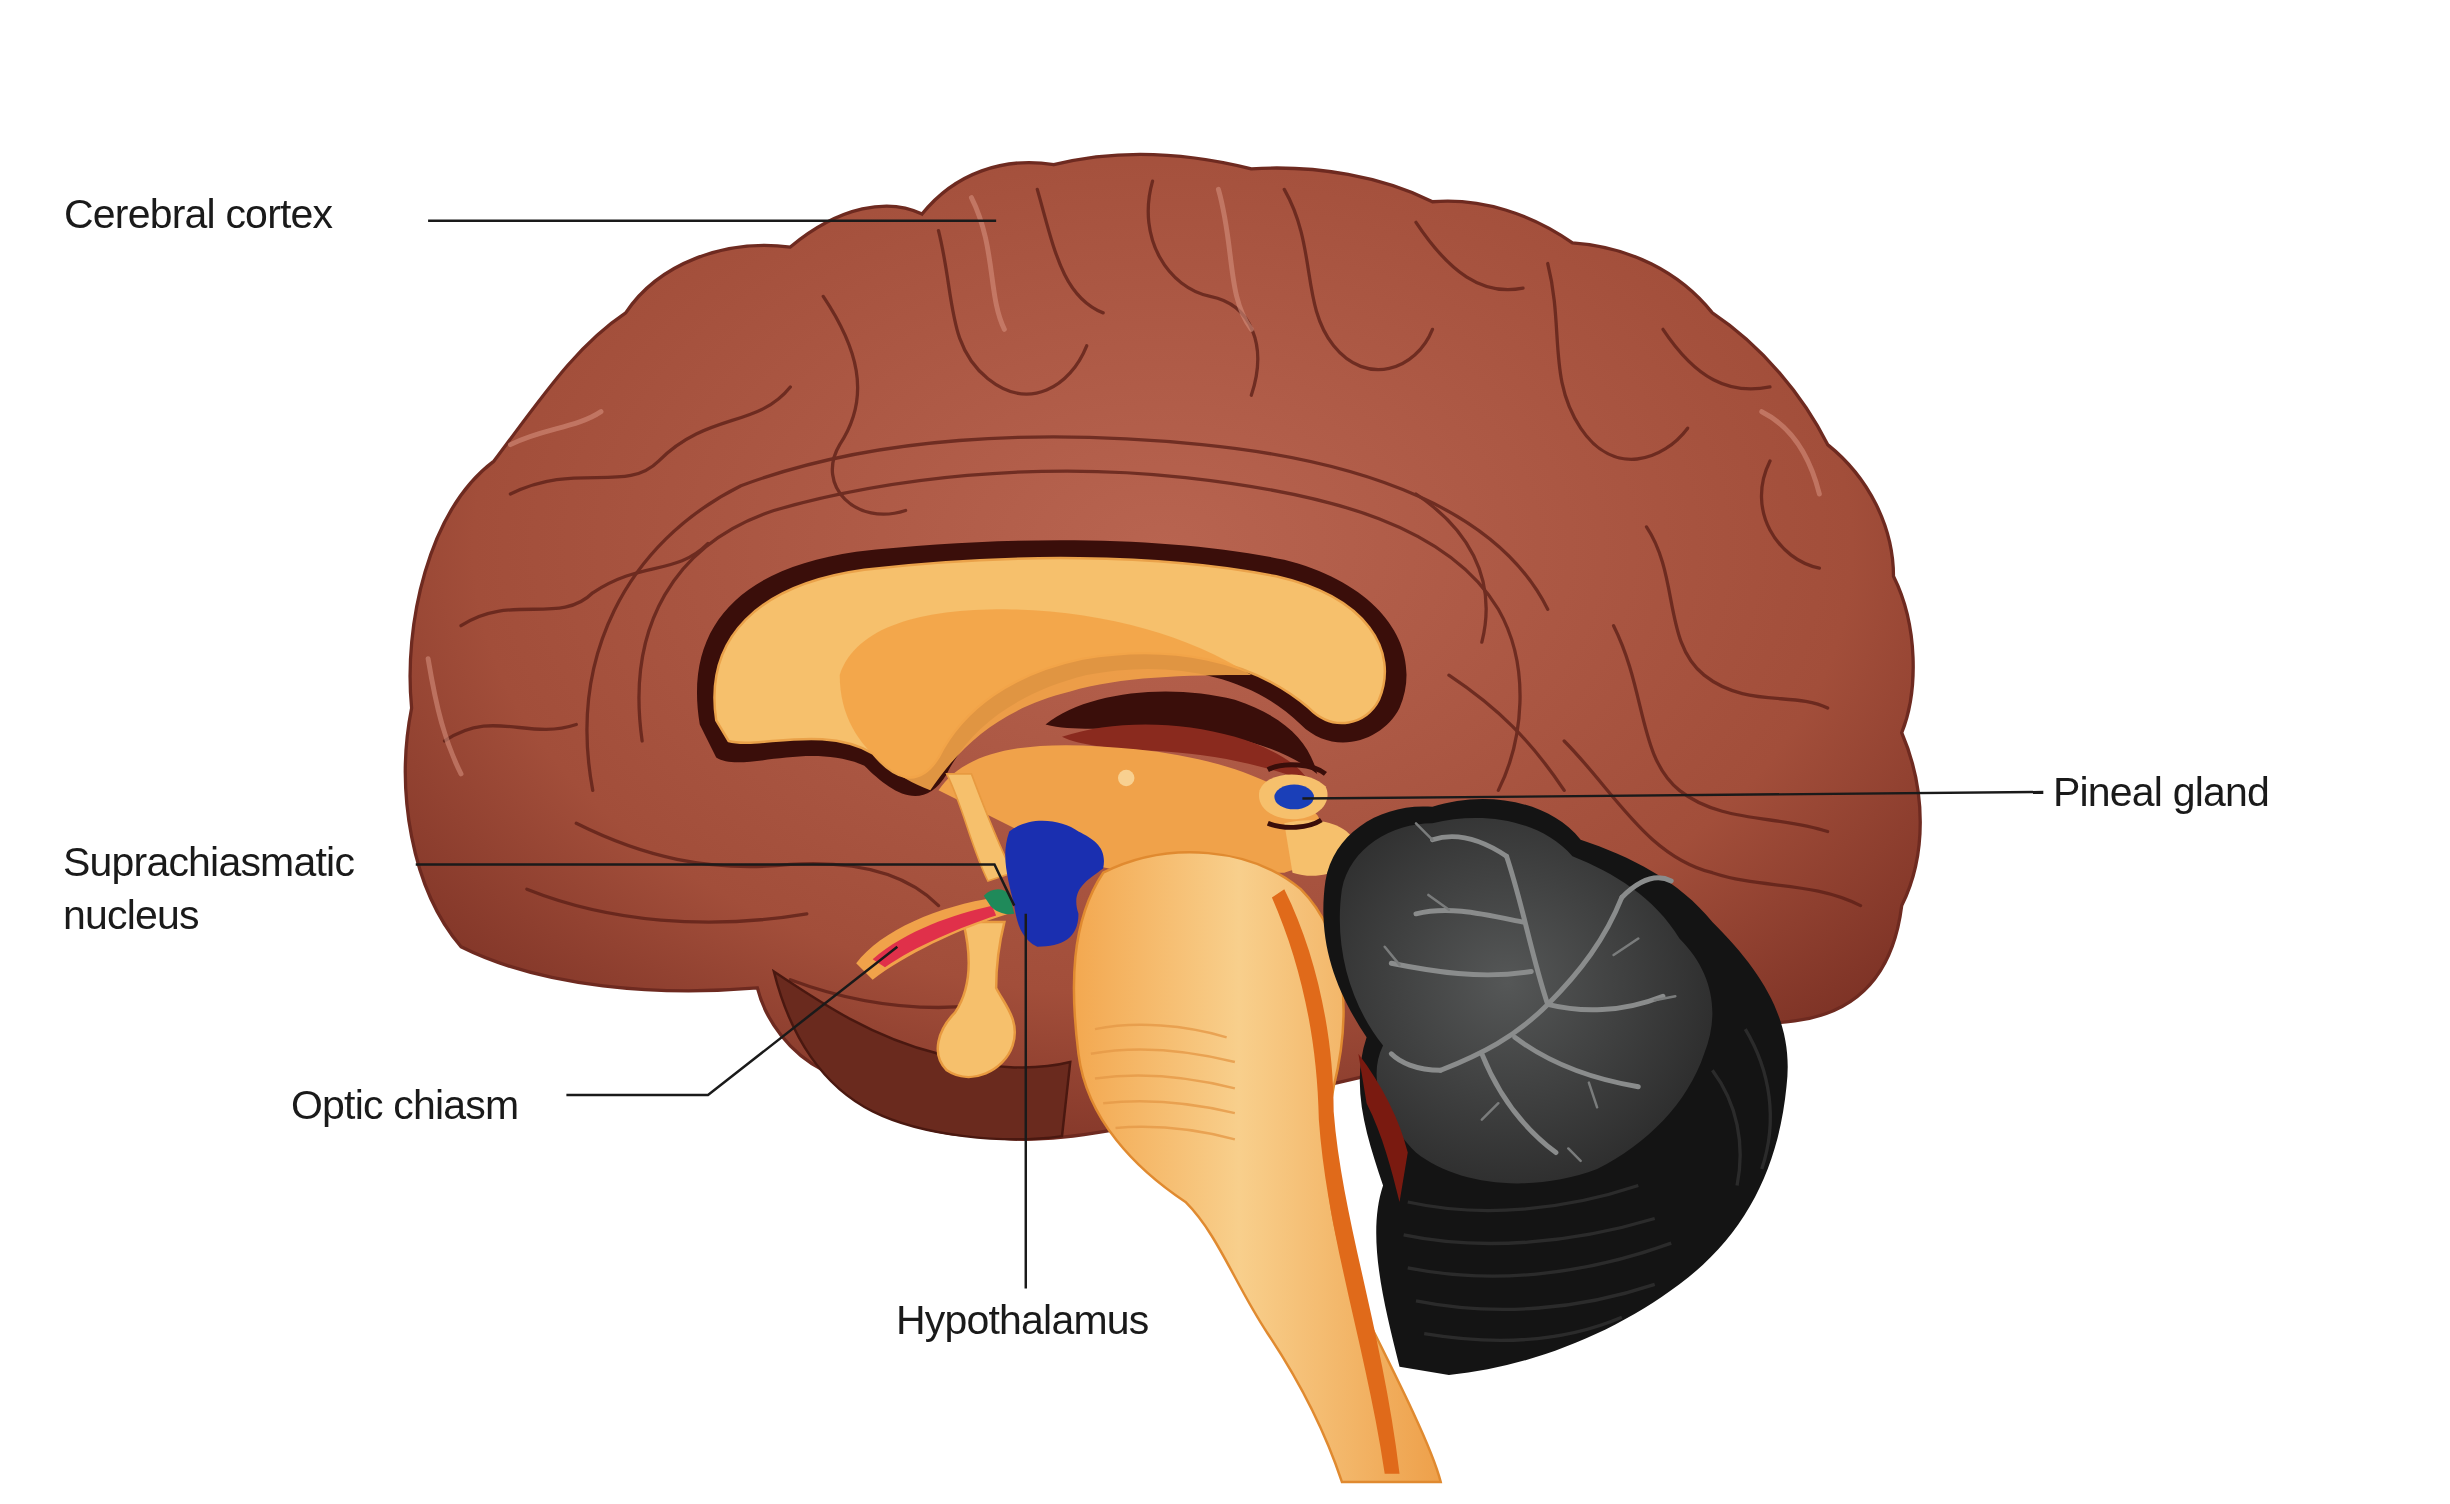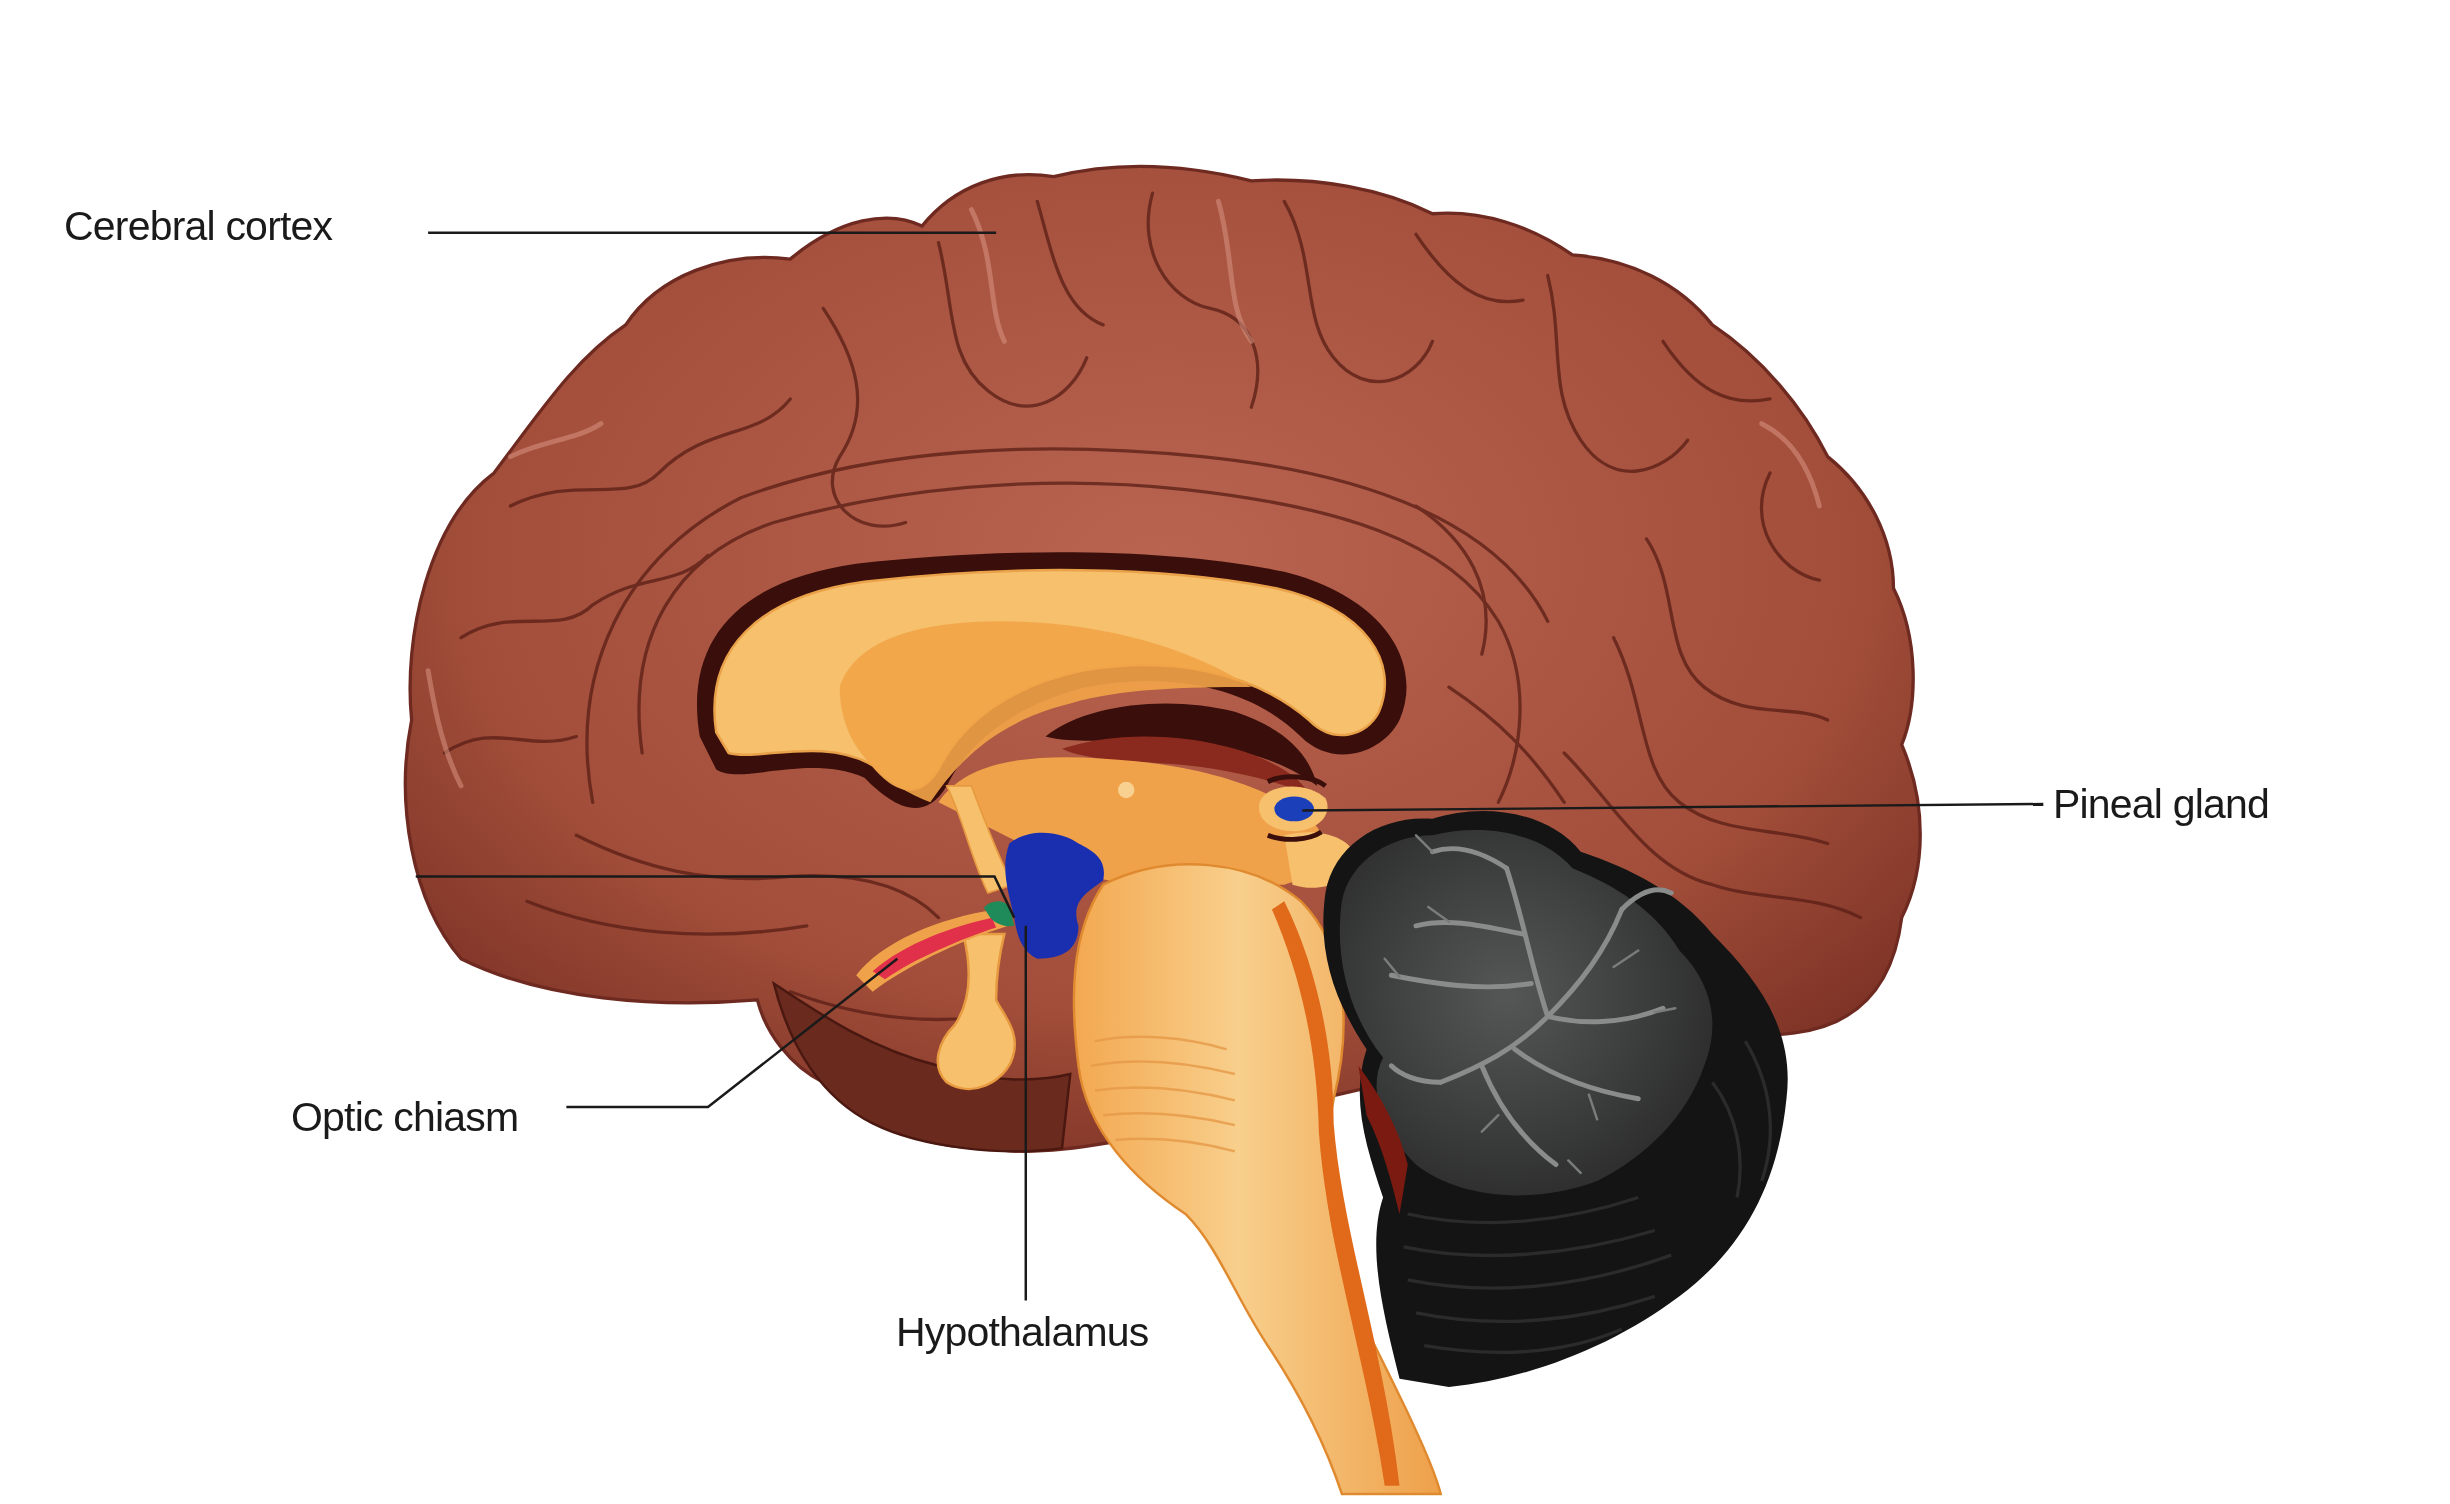--- a/index.html
+++ b/index.html
@@ -1,17 +1,17 @@
 <!DOCTYPE html>
 <html style="font-size:13px"><head>
 <meta charset="utf-8">
 <style>
   html, body { margin: 0; padding: 0; background: #ffffff; }
   body { width: 2450px; height: 1505px; position: relative; overflow: hidden; }
-  #stage { position: absolute; left: 0; top: 12px; width: 2450px; height: 1070px; }
+  #stage { position: absolute; left: 0; top: 0; width: 2450px; height: 1070px; }
   .label {
     position: absolute;
     font-family: "Liberation Sans", "DejaVu Sans", sans-serif;
     font-size: 41px;
     color: #1a1a1a;
     letter-spacing: -0.8px;
     line-height: 53px;
     white-space: nowrap;
     font-weight: 400;
   }
@@ -247,20 +247,24 @@
 
   
   <div class="label" style="left:64px; top:188px;">
     <span>Cerebral cortex</span>
   </div>
 
   <div class="label" style="left:2053px; top:766px;">
     <span>Pineal gland</span>
   </div>
 
+  <div class="label" style="left:63px; top:836px;">
+    <span>Suprachiasmatic</span>
+    <span>nucleus</span>
+  </div>
 
   <div class="label" style="left:291px; top:1067px;margin-top:12px;">
     <span>Optic chiasm</span>
   </div>
 
   <div class="label" style="left:896px; top:1294px;">
     <span>Hypothalamus</span>
   </div>
 </div>
 

